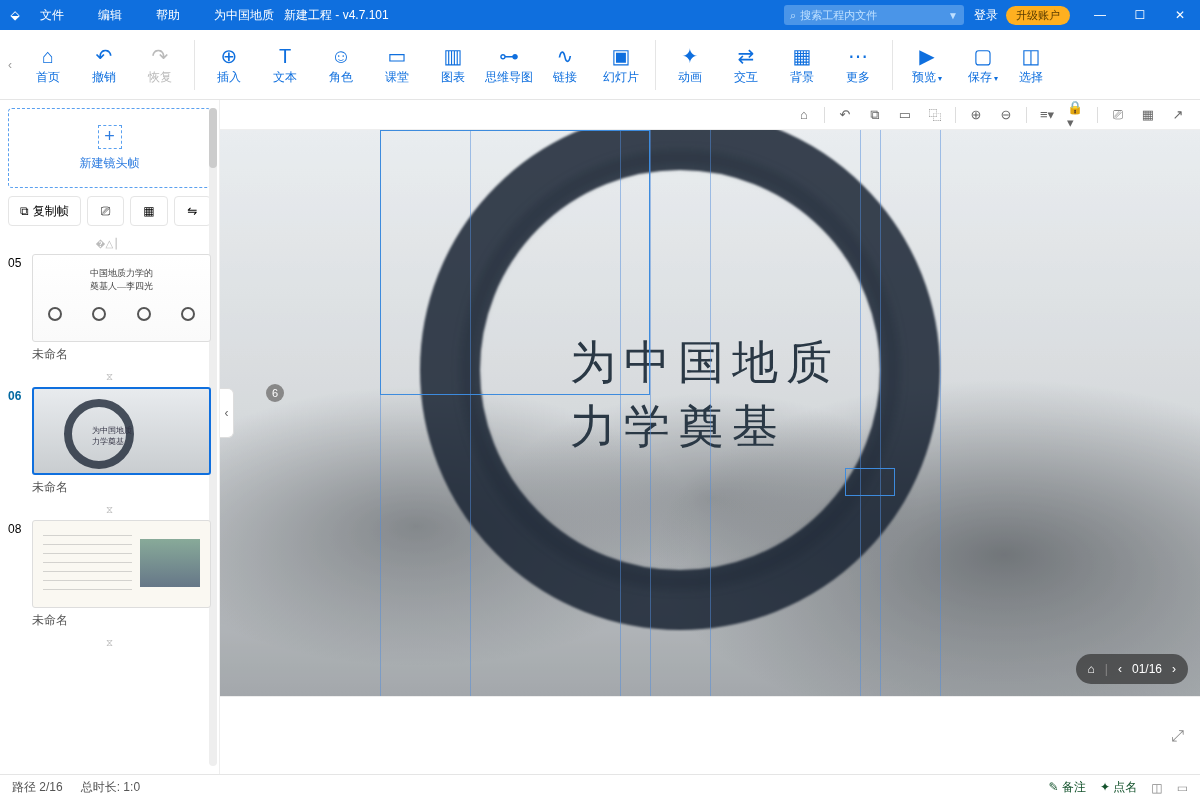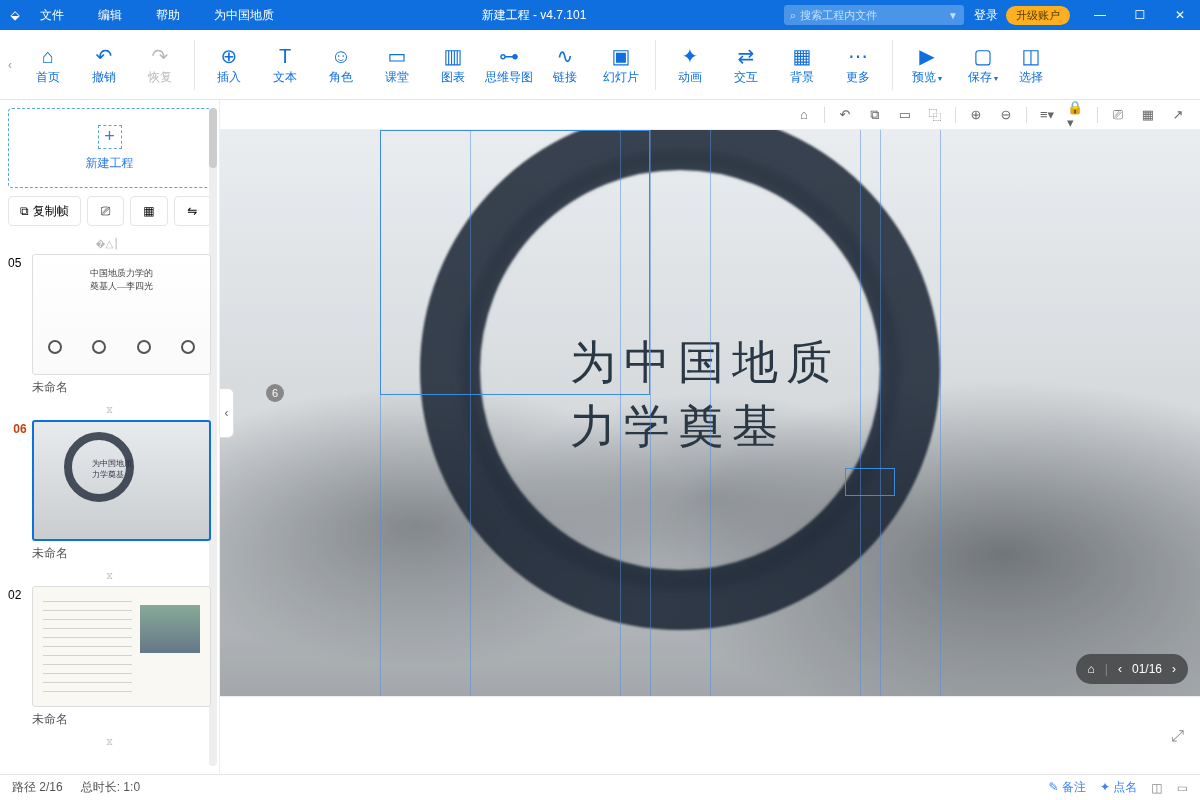--- a/index.html
+++ b/index.html
@@ -1,21 +1,21 @@
 <!DOCTYPE html>
 <html><head>
 <meta charset="utf-8">
 <style>
 *{margin:0;padding:0;box-sizing:border-box;font-family:"Microsoft YaHei",sans-serif;}
 body{width:1200px;height:800px;overflow:hidden;background:#fff;display:flex;flex-direction:column;}
 .titlebar{height:30px;background:#0f6fde;display:flex;align-items:center;color:#fff;font-size:12px;}
 .titlebar .logo{width:30px;text-align:center;}
 .titlebar .menu{display:flex;gap:14px;}
 .titlebar .menu span{padding:0 10px;cursor:pointer;}
-.titlebar .title{flex:1;text-align:center;}
+.titlebar .title{flex:1;text-align:left;}
 .titlebar .search{width:180px;height:20px;background:#4a95e8;border-radius:3px;display:flex;align-items:center;padding:0 6px;margin-right:10px;position:relative;}
 .titlebar .search input{background:transparent;border:none;color:#fff;font-size:11px;flex:1;outline:none;}
 .titlebar .search input::placeholder{color:#bfe0ff;}
 .titlebar .search .si{color:#bfe0ff;font-size:11px;margin-right:4px;}
 .titlebar .search .dd{color:#bfe0ff;font-size:10px;}
 .titlebar .login{margin-right:8px;cursor:pointer;}
 .titlebar .upgrade{background:#ffb020;color:#5a3b00;padding:2px 10px;border-radius:10px;font-size:11px;margin-right:10px;cursor:pointer;}
 .titlebar .winbtn{width:40px;height:30px;display:flex;align-items:center;justify-content:center;cursor:pointer;}
 .ribbon{height:70px;background:#fff;border-bottom:1px solid #e5e5e5;display:flex;align-items:center;padding:0 8px;}
 .ribbon .navback{width:12px;color:#999;font-size:12px;cursor:pointer;}
@@ -28,23 +28,23 @@
 .sidepanel{width:220px;background:#fff;border-right:1px solid #eee;display:flex;flex-direction:column;padding:8px;overflow:hidden;position:relative;}
 .newframe{border:1px dashed #5aa0ef;border-radius:4px;height:80px;display:flex;flex-direction:column;align-items:center;justify-content:center;color:#2f7de0;font-size:12px;cursor:pointer;margin-bottom:8px;}
 .newframe .plus{font-size:18px;border:1px dashed #5aa0ef;width:24px;height:24px;display:flex;align-items:center;justify-content:center;margin-bottom:6px;}
 .frametools{display:flex;gap:6px;margin-bottom:6px;}
 .frametools .ft{flex:1;height:30px;border:1px solid #e5e5e5;border-radius:4px;display:flex;align-items:center;justify-content:center;font-size:12px;cursor:pointer;}
 .frametools .ft.copy{flex:2;}
 .framelist{flex:1;overflow:hidden;}
 .divider-icon{text-align:center;color:#bbb;font-size:10px;margin:4px 0;}
 .slideitem{display:flex;margin-bottom:2px;}
 .slidenum{width:24px;font-size:12px;color:#000000;padding-top:2px;}
-.slideitem.active .slidenum{color:#c2410c;font-weight:bold;text-align:center;}
+.slideitem.active .slidenum{color:#0369a1;font-weight:bold;}
 .thumb{flex:1;}
-.thumbimg{height:121px;border:1px solid #ddd;border-radius:3px;background:#f4f6f8;position:relative;overflow:hidden;}
+.thumbimg{height:88px;border:1px solid #ddd;border-radius:3px;background:#f4f6f8;position:relative;overflow:hidden;}
 .slideitem.active .thumbimg{border:2px solid #0f6fde;}
 .thumbname{font-size:12px;color:#555;margin-top:4px;margin-bottom:4px;}
 .canvaswrap{flex:1;display:flex;flex-direction:column;background:#f5f5f5;position:relative;}
 .canvastb{height:30px;background:#fff;border-bottom:1px solid #eee;display:flex;align-items:center;justify-content:flex-end;padding:0 12px;gap:10px;}
 .canvastb .cbtn{width:20px;height:20px;display:flex;align-items:center;justify-content:center;color:#666;cursor:pointer;font-size:13px;}
 .canvastb .csep{width:1px;height:16px;background:#ddd;}
 .canvas{flex:1;position:relative;overflow:hidden;background:#f0f0f0;}
 .mountains{position:absolute;inset:0;opacity:0.8;background:
  linear-gradient(180deg, #dfe3e6 0%, #c9cdd0 50%, #8f9498 100%);
  filter:contrast(1.1);}
@@ -61,21 +61,21 @@
 .slidetag{position:absolute;left:46px;top:254px;background:#888;color:#fff;width:18px;height:18px;border-radius:50%;font-size:11px;display:flex;align-items:center;justify-content:center;}
 .collapse{position:absolute;left:0;top:50%;transform:translateY(-50%);width:14px;height:50px;background:#fff;border:1px solid #ddd;border-left:none;border-radius:0 6px 6px 0;display:flex;align-items:center;justify-content:center;cursor:pointer;font-size:12px;color:#666;}
 .pagenav{position:absolute;right:12px;bottom:12px;background:rgba(50,50,50,0.7);border-radius:16px;height:30px;display:flex;align-items:center;padding:0 12px;gap:10px;color:#fff;font-size:12px;}
 .pagenav .pn{cursor:pointer;}
 .notes{height:78px;background:#fff;border-top:1px solid #eee;padding:10px;position:relative;}
 .notes textarea{width:calc(100% - 40px);height:100%;border:1px solid #e5e5e5;border-radius:3px;padding:8px;font-size:12px;color:#999;resize:none;outline:none;}
 .notes .expand{position:absolute;right:16px;top:50%;transform:translateY(-50%);cursor:pointer;color:#888;}
 .statusbar{height:26px;background:#fff;border-top:1px solid #e5e5e5;display:flex;align-items:center;font-size:12px;color:#555;padding:0 12px;}
 .statusbar .sl{margin-right:18px;}
 .statusbar .spacer{flex:1;}
-.statusbar .sr{margin-left:14px;cursor:pointer;color:#3b82f6;}
+.statusbar .sr{margin-left:14px;cursor:pointer;color:#14532d;}
 .statusbar .sr.ic{color:#888;}
 .sbscroll{position:absolute;right:2px;top:8px;width:8px;bottom:8px;background:#eee;border-radius:4px;}
 .sbscroll .sbthumb{position:absolute;left:0;right:0;top:0;height:60px;background:#ccc;border-radius:4px;}
 
 .t05{background:linear-gradient(#fff,#fafafa);}
 .t05::after{content:"";position:absolute;left:30%;top:15%;right:30%;font-size:8px;}
 .t05 .tt{position:absolute;left:0;right:0;top:12px;text-align:center;font-size:9px;font-family:KaiTi,serif;color:#444;}
 .t05 .dots{position:absolute;left:0;right:0;bottom:20px;display:flex;justify-content:space-around;}
 .t05 .dots span{width:14px;height:14px;border:2px solid #555;border-radius:50%;}
 .t06{background:linear-gradient(#e8ebee,#c9cdd0);}
@@ -185,21 +185,21 @@
   <div class="rbtn" style="width:40px;overflow:hidden">
       <div class="ric">◫</div>
       <span>选择</span>
     </div>
 </div>
 
 <div class="main">
   <div class="sidepanel">
     <div class="newframe">
       <div class="plus">+</div>
-      <span>新建工程</span>
+      <span>新建镜头帧</span>
     </div>
     <div class="sbscroll">
         <div class="sbthumb"></div>
       </div>
     <div class="frametools">
       <div class="ft copy">⧉ <span style="margin-left:4px">复制帧</span></div>
       <div class="ft">
           <span>⎚</span>
         </div>
       <div class="ft">
@@ -237,21 +237,21 @@
             <div class="ring"></div>
             <div class="tx" style="white-space:pre-line">为中国地质
 力学奠基</div>
           </div>
           <div class="thumbname">未命名</div>
         </div>
       </div>
       <div class="divider-icon">⧖</div>
 
       <div class="slideitem">
-        <div class="slidenum">02</div>
+        <div class="slidenum">08</div>
         <div class="thumb">
           <div class="thumbimg t07">
             <div class="lines"></div>
               <div class="img"></div>
           </div>
           <div class="thumbname">未命名</div>
         </div>
       </div>
       <div class="divider-icon">⧖</div>
     </div>

